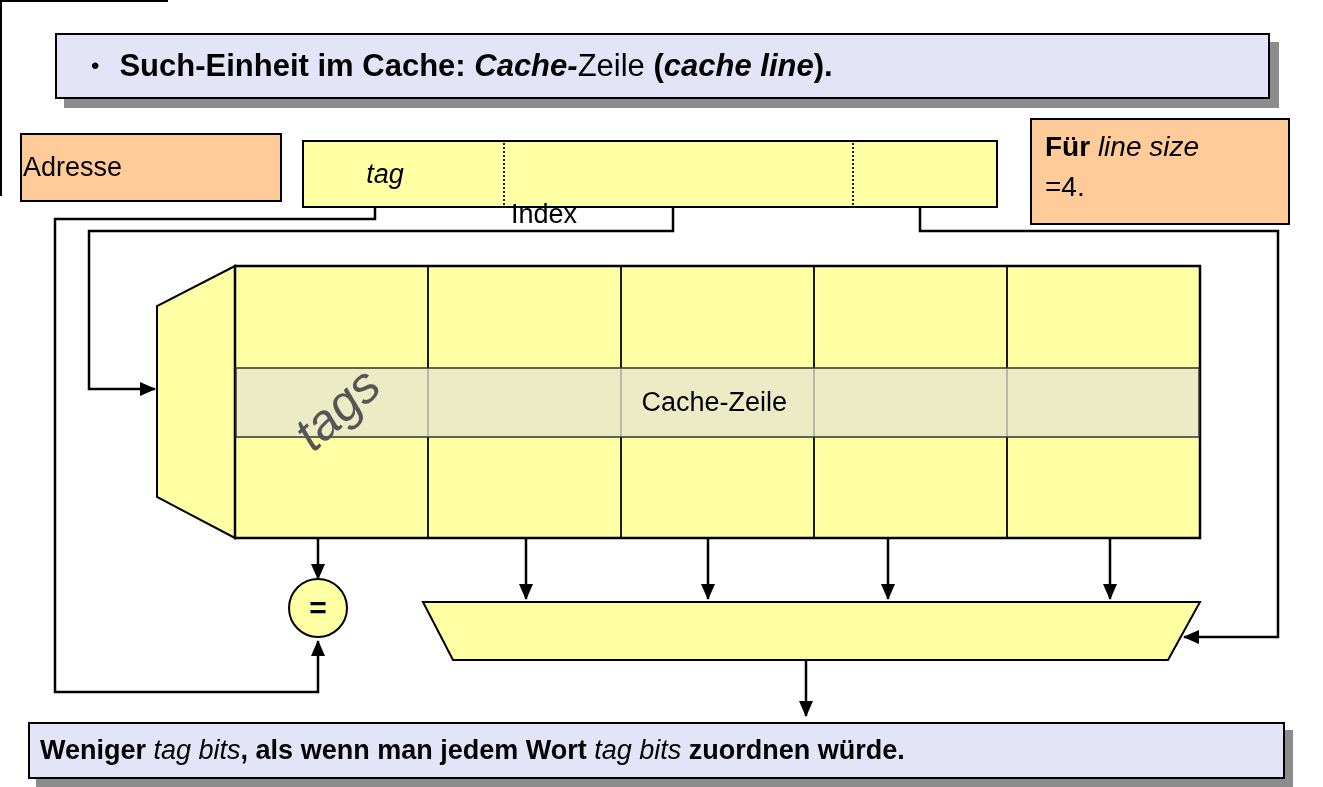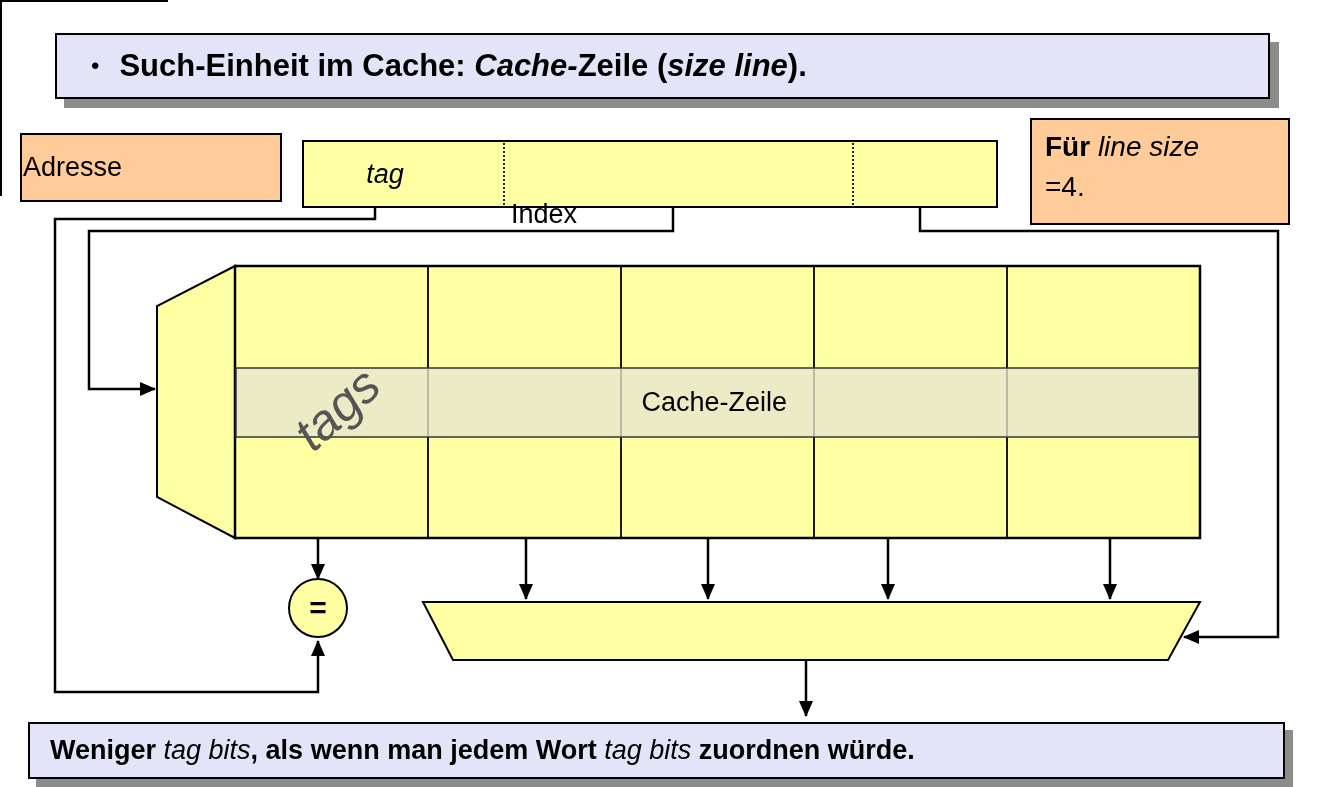--- a/index.html
+++ b/index.html
@@ -11,21 +11,21 @@
   
   .banner{
     position:absolute;background:var(--c-lavender,#e4e4f8);
     border:2px solid #000;box-sizing:border-box;
     display:flex;align-items:center;
   }
   .banner.shadow9{box-shadow:9px 9px 0 var(--c-shadow,#8c8c8c);}
   .banner.shadow8{box-shadow:8px 8px 0 var(--c-shadow,#8c8c8c);}
   .title-banner{left:55px;top:33px;width:1215px;height:66px;font-size:31px;padding-left:34px;}
   .title-banner .bullet{font-size:24px;margin-right:20px;}
-  .bottom-banner{left:28px;top:722px;width:1257px;height:57px;font-size:27px;padding-left:20px;}
+  .bottom-banner{left:28px;top:722px;width:1257px;height:57px;font-size:27px;padding-left:10px;}
 
   
   .orangebox{
     position:absolute;background:var(--c-orange,#ffcc99);
     border:2px solid #000;box-sizing:border-box;
   }
   .adresse-box{left:20px;top:133px;width:262px;height:69px;display:flex;align-items:center;padding-left:1px;font-size:27px;}
   .linesize-box{left:1030px;top:118px;width:260px;height:107px;font-size:28px;padding:7px 0 16px 13px;line-height:40px;}
 
   
@@ -41,21 +41,21 @@
   .tags-label{
     left:272px;top:376px;width:130px;height:66px;
     display:flex;align-items:center;justify-content:center;
     font-size:50px;font-style:italic;color:var(--c-tags-text,#555);
     transform:rotate(-42deg);
   }
   .eq-label{left:298px;top:591px;width:40px;height:34px;display:flex;align-items:center;justify-content:center;font-size:30px;font-weight:bold;}
 
   
   .seg-r{font-style:normal;font-weight:bold;}
-  .seg-b{font-weight:bold;}
+  .seg-b{font-weight:normal;}
   .seg-i{font-style:italic;}
   .seg-bi{font-weight:bold;font-style:italic;}
 </style>
 </head>
 <body>
 
 <div class="stage">
 
   <svg width="1323" height="787" viewBox="0 0 1323 787">
     <defs>
@@ -99,21 +99,21 @@
 
     <circle cx="318" cy="608" r="29" style="fill:var(--c-yellow,#ffffa3)" stroke="#000" stroke-width="2"></circle>
 
     <polygon points="423,602 1200,602 1168,660 453,660" style="fill:var(--c-yellow,#ffffa3)" stroke="#000" stroke-width="2"></polygon>
 
     <path d="M806,660 L806,716" fill="none" stroke="#000" stroke-width="2.5" marker-end="url(#arr)"></path>
   </svg>
 
   <div class="banner title-banner shadow9">
     <span class="bullet">•</span>
-    <span><span class="seg-r">Such-Einheit im Cache: </span><span class="seg-bi">Cache-</span><span class="seg-b">Zeile</span><span class="seg-r"> (</span><span class="seg-bi">size line</span><span class="seg-r">).</span></span>
+    <span><span class="seg-r">Such-Einheit im Cache: </span><span class="seg-bi">Cache-</span><span class="seg-b">Zeile</span><span class="seg-r"> (</span><span class="seg-bi">cache line</span><span class="seg-r">).</span></span>
   </div>
 
   <div class="orangebox adresse-box">
     <span>Adresse</span>
   </div>
 
   <div class="addr-reg">
     <div class="addr-div" style="left:199px;"></div>
     <div class="addr-div" style="left:548px;"></div>
     <span class="addr-label seg-i" style="left:81px;">tag</span>

